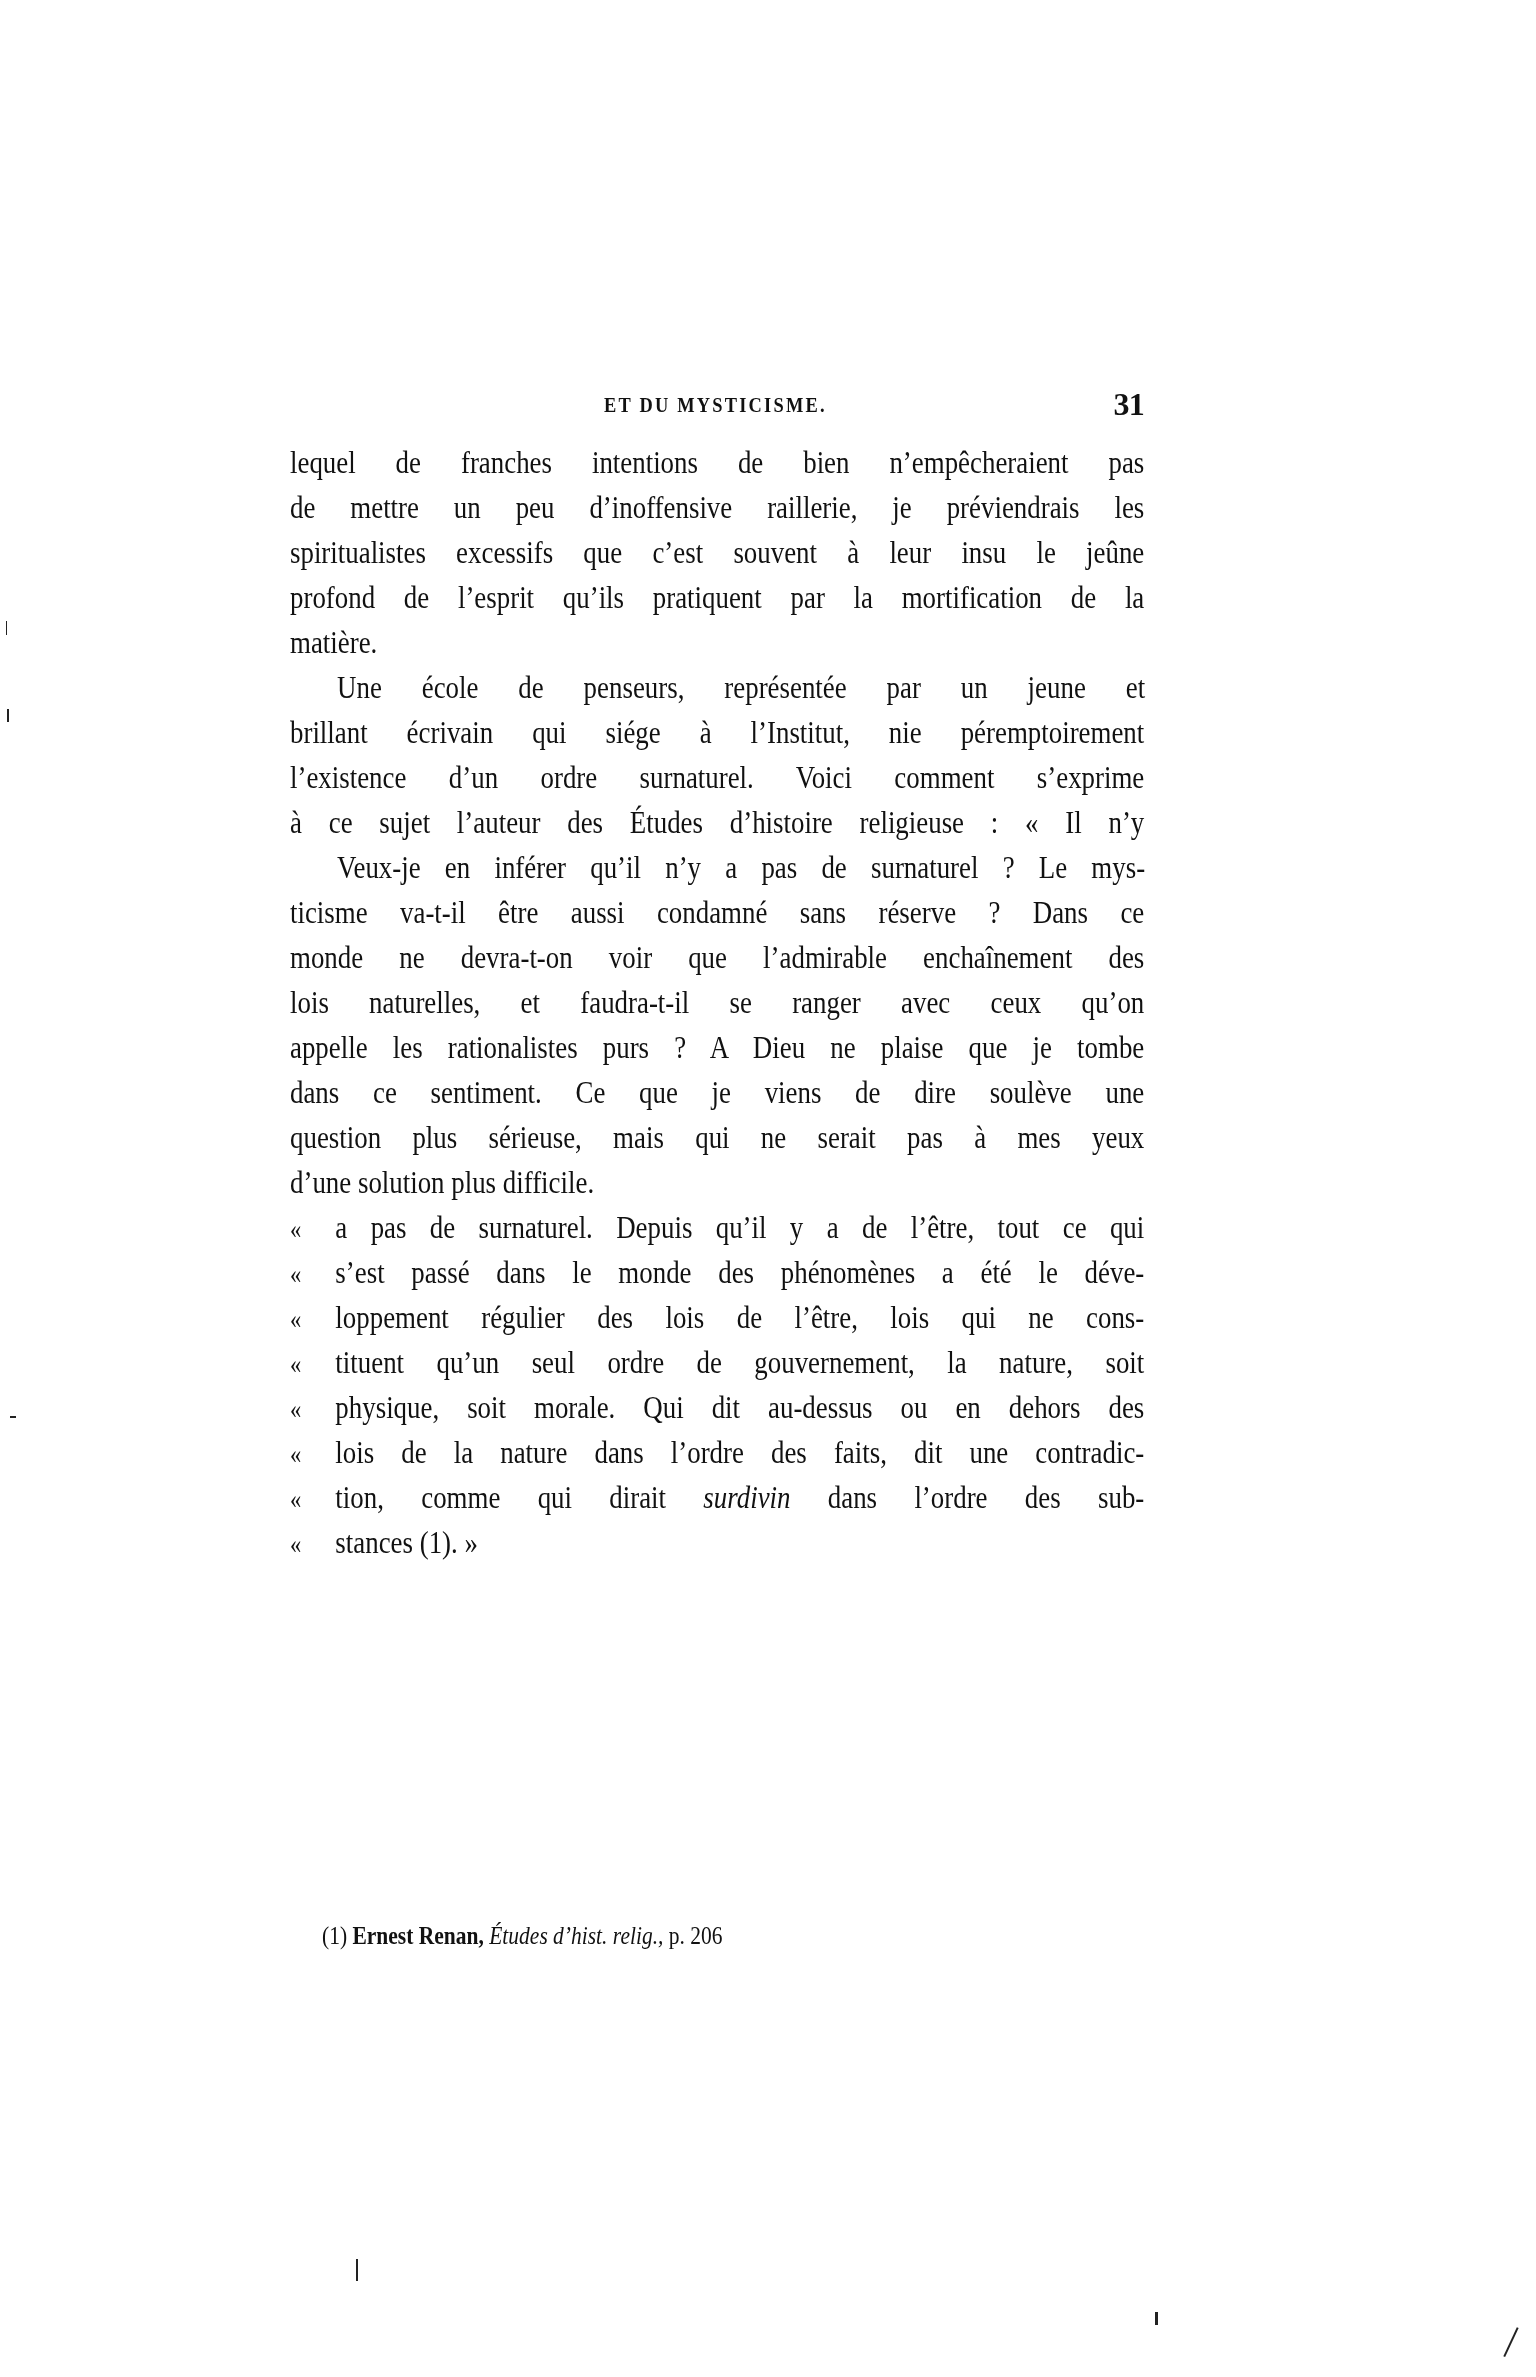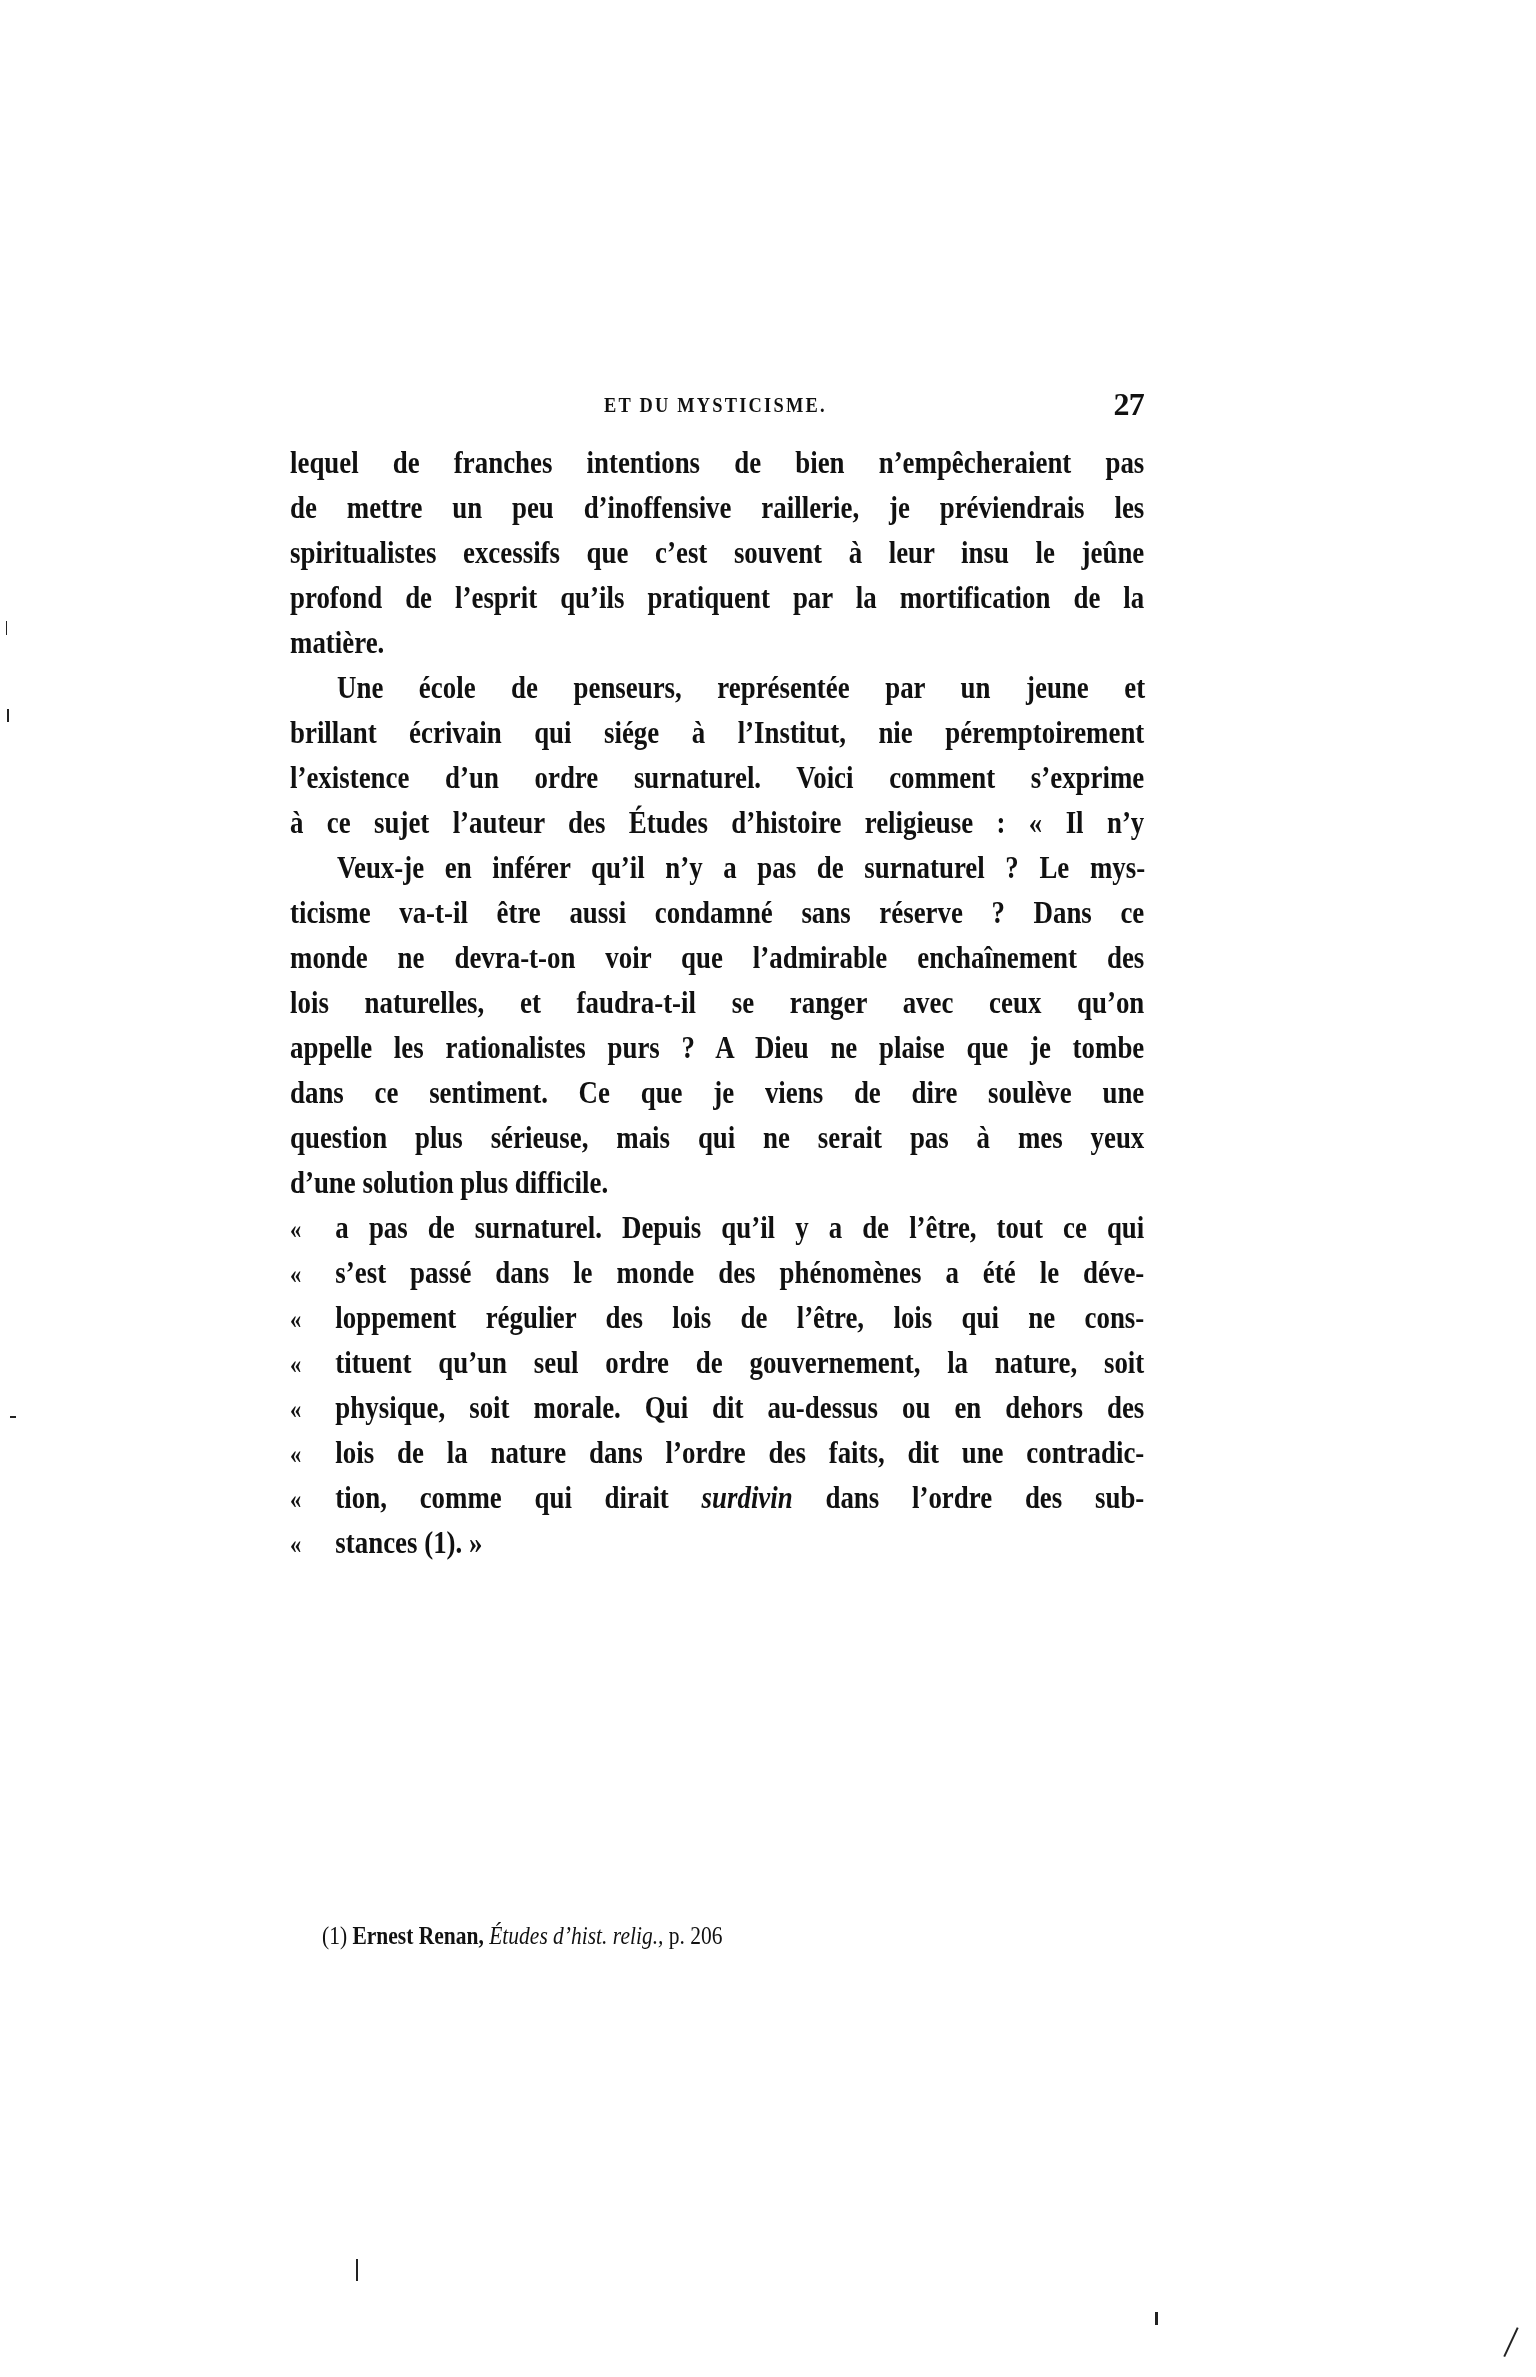--- a/index.html
+++ b/index.html
@@ -45,21 +45,20 @@
     top: -3.2px;
     font-size: 32px;
     font-weight: bold;
     letter-spacing: -0.8px;
   }
   .body-text {
     position: absolute;
     top: 423px;
     left: 290px;
     width: 854px;
-    font-weight: bold;
   }
   .line {
     height: 45px;
     line-height: 45px;
     font-size: 32px;
     white-space: nowrap;
     text-align: justify;
     text-align-last: justify;
     transform: scaleX(0.84);
     transform-origin: left center;
@@ -109,21 +108,21 @@
     background: #222;
   }
 </style>
 </head>
 <body>
 
 <div class="page">
 
   <div class="running-head">
     <span class="running-title">ET DU MYSTICISME.</span>
-    <span class="page-number">27</span>
+    <span class="page-number">31</span>
   </div>
 
   <div class="body-text">
 
     <div>
       <div class="line">lequel de franches intentions de bien n’empêcheraient pas</div>
       <div class="line">de mettre un peu d’inoffensive raillerie, je préviendrais les</div>
       <div class="line">spiritualistes excessifs que c’est souvent à leur insu le jeûne</div>
       <div class="line">profond de l’esprit qu’ils pratiquent par la mortification de la</div>
       <div class="line last">matière.</div>

